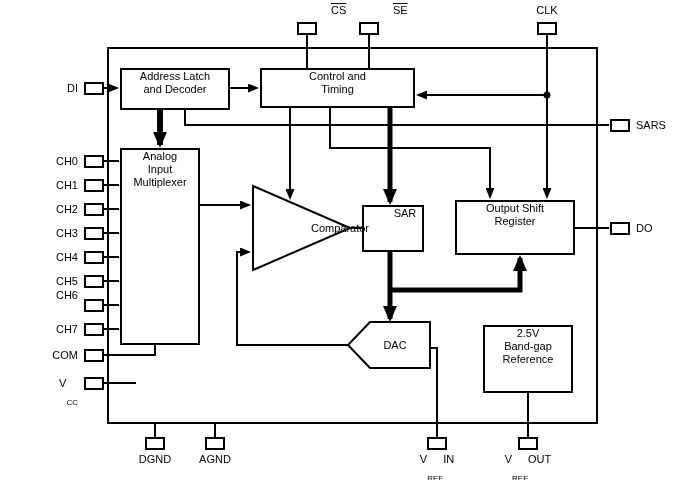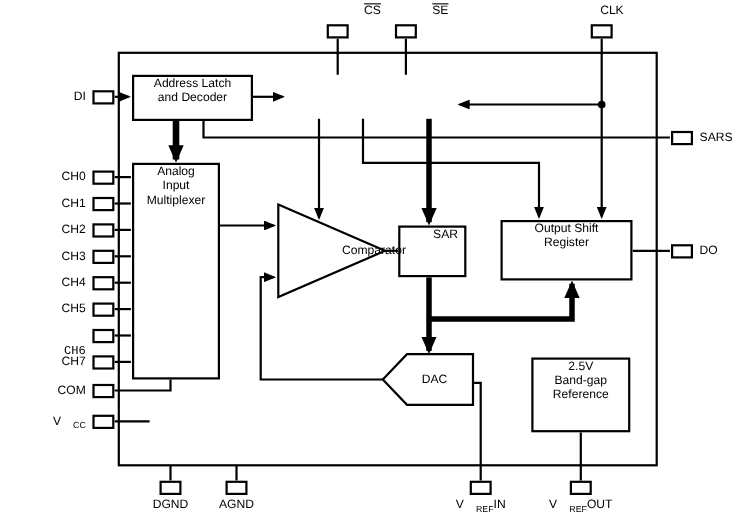--- a/index.html
+++ b/index.html
@@ -19,21 +19,21 @@
   .block-label{font-size:11px;line-height:13px;white-space:pre-line;}
   .shape-label{position:absolute;z-index:3;font-size:11px;line-height:13px;text-align:center;white-space:pre-line;}
   .pinbox{
     position:absolute;z-index:2;width:20px;height:13px;background:#fff;
     border:2px solid #000;box-sizing:border-box;
   }
   .pin-label{position:absolute;z-index:2;font-size:11px;line-height:13px;white-space:nowrap;}
   .ra{text-align:right;}
   .ca{text-align:center;}
   .ovl{text-decoration:overline;margin-left:39px;}
-  .sub{font-size:8px;position:relative;top:3px;letter-spacing:0;margin-left:11px;}
+  .sub{font-size:8px;position:relative;top:18px;letter-spacing:0;}
 </style>
 </head>
 <body>
 
 <div id="stage">
 
   <svg class="wires" width="687" height="480" viewBox="0 0 687 480">
     <defs>
       <marker id="ah" markerUnits="userSpaceOnUse" markerWidth="11" markerHeight="9" refX="9" refY="4.5" orient="auto">
         <path d="M0,0 L11,4.5 L0,9 Z" fill="#000"></path>
@@ -108,20 +108,24 @@
     <polygon points="253,186 350,228 253,270" fill="#fff" stroke="#000" stroke-width="2"></polygon>
 
     <polygon points="370,322 430,322 430,368 370,368 348,345" fill="#fff" stroke="#000" stroke-width="2"></polygon>
   </svg>
 
   <div class="block" style="left:120px;top:68px;width:110px;height:42px;">
     <span class="block-label">Address Latch
 and Decoder</span>
   </div>
 
+  <div class="block" style="left:260px;top:68px;width:155px;height:40px;">
+    <span class="block-label">Control and
+Timing</span>
+  </div>
 
   <div class="block" style="left:120px;top:148px;width:80px;height:197px;">
     <span class="block-label">Analog
 Input
 Multiplexer</span>
   </div>
 
   <div class="block" style="left:362px;top:205px;width:62px;height:47px;padding-left:24px;">
     <span class="block-label">SAR</span>
   </div>
@@ -143,21 +147,21 @@
   <div class="pin-label ca" style="left:292px;top:4px;width:30px;">
     <span class="ovl">CS</span>
   </div>
   <div class="pinbox" style="left:297px;top:22px;"></div>
 
   <div class="pin-label ca" style="left:354px;top:4px;width:30px;">
     <span class="ovl">SE</span>
   </div>
   <div class="pinbox" style="left:359px;top:22px;"></div>
 
-  <div class="pin-label ca" style="left:527px;top:4px;width:40px;text-align:right;">CLK</div>
+  <div class="pin-label ca" style="left:527px;top:4px;width:40px;">CLK</div>
   <div class="pinbox" style="left:537px;top:22px;"></div>
 
   <div class="pin-label ra" style="left:18px;top:82px;width:60px;">DI</div>
   <div class="pinbox" style="left:84px;top:82px;"></div>
 
   <div class="pin-label ra" style="left:18px;top:155px;width:60px;">CH0</div>
   <div class="pinbox" style="left:84px;top:155px;"></div>
 
   <div class="pin-label ra" style="left:18px;top:179px;width:60px;">CH1</div>
   <div class="pinbox" style="left:84px;top:179px;"></div>
@@ -167,21 +171,21 @@
 
   <div class="pin-label ra" style="left:18px;top:227px;width:60px;">CH3</div>
   <div class="pinbox" style="left:84px;top:227px;"></div>
 
   <div class="pin-label ra" style="left:18px;top:251px;width:60px;">CH4</div>
   <div class="pinbox" style="left:84px;top:251px;"></div>
 
   <div class="pin-label ra" style="left:18px;top:275px;width:60px;">CH5</div>
   <div class="pinbox" style="left:84px;top:275px;"></div>
 
-  <div class="pin-label ra" style="left:18px;top:314px;width:60px;font-family:Liberation Mono, monospace;">CH6</div>
+  <div class="pin-label ra" style="left:18px;top:289px;width:60px;">CH6</div>
   <div class="pinbox" style="left:84px;top:299px;"></div>
 
   <div class="pin-label ra" style="left:18px;top:323px;width:60px;">CH7</div>
   <div class="pinbox" style="left:84px;top:323px;"></div>
 
   <div class="pin-label ra" style="left:18px;top:349px;width:60px;">COM</div>
   <div class="pinbox" style="left:84px;top:349px;"></div>
 
   <div class="pin-label ra" style="left:18px;top:377px;width:60px;">
     <span>V</span><span class="sub">CC</span>

